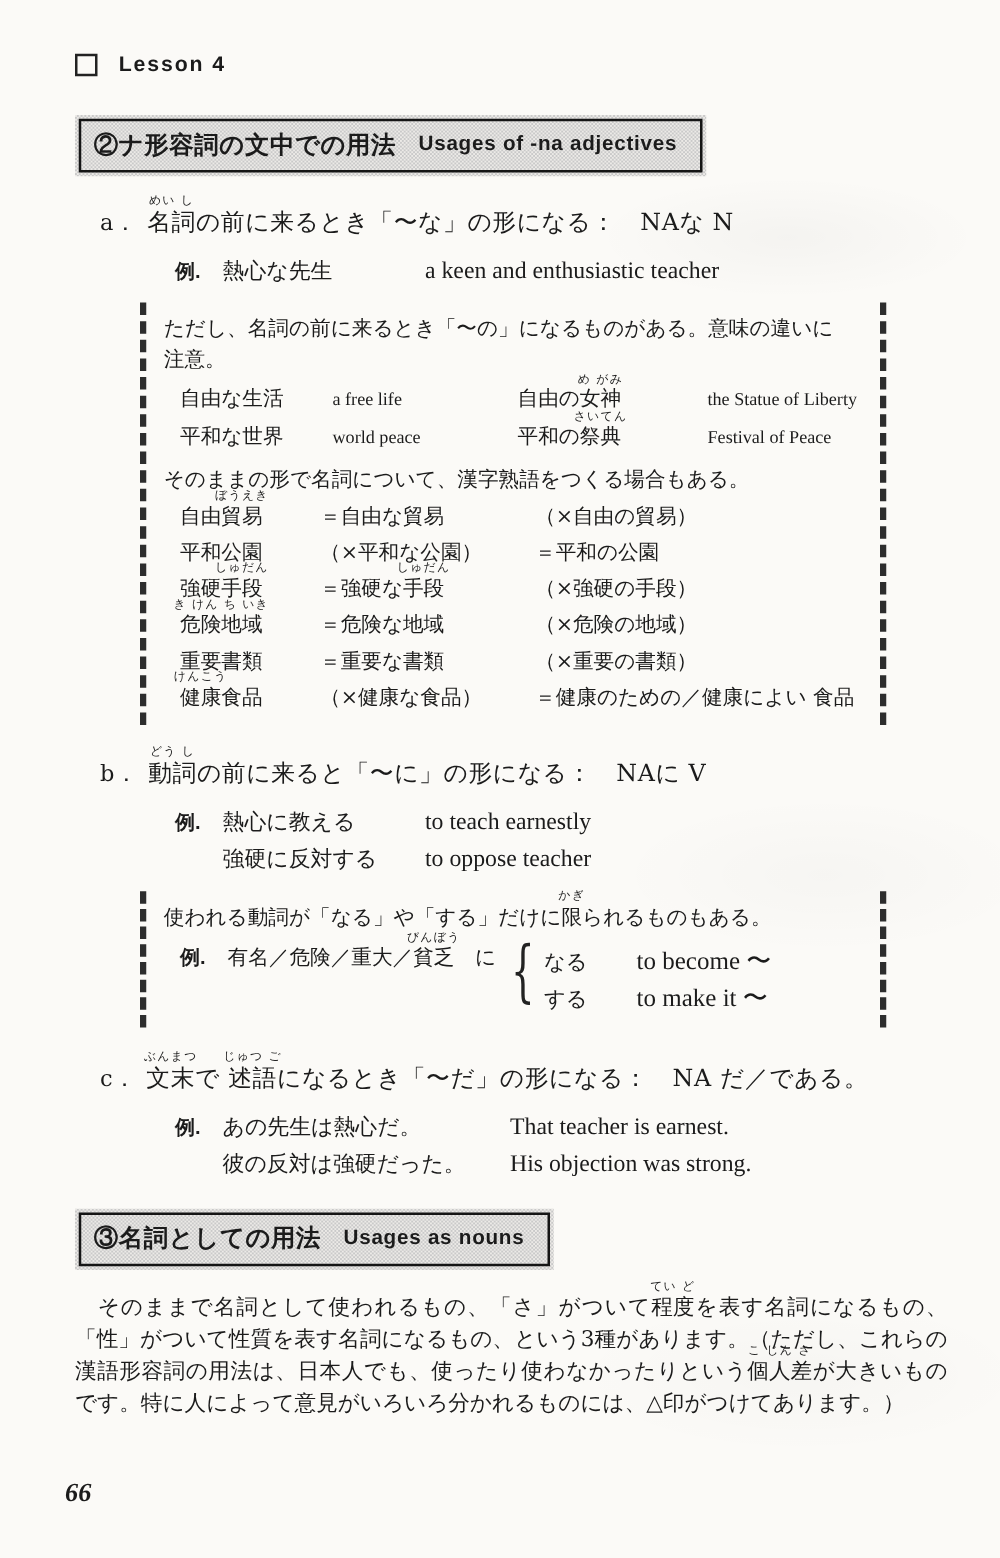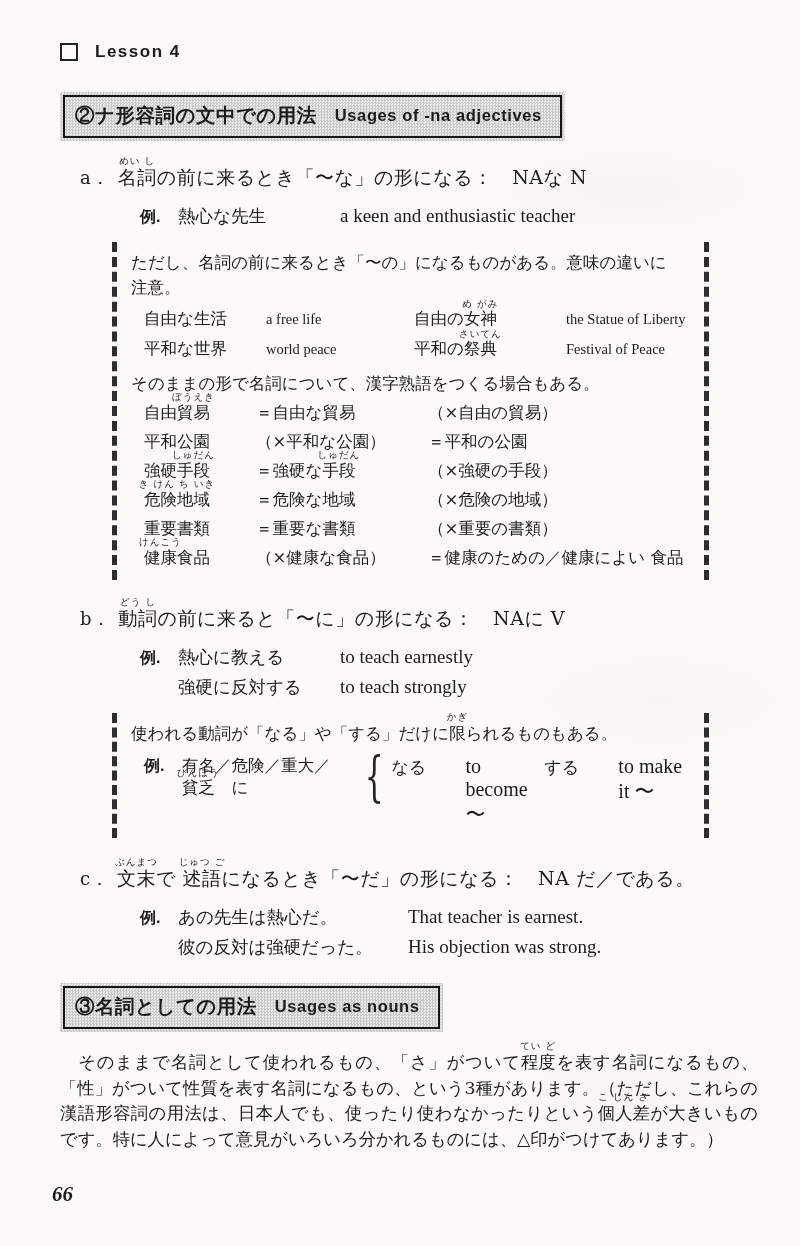--- a/index.html
+++ b/index.html
@@ -75,21 +75,21 @@
   .cc2{width:172px;flex:none;}
   .cc3{flex:1;}
   
   .brace-row{display:flex;align-items:flex-start;margin-top:6px;padding-left:13px;}
   .brace-left{display:flex;align-items:baseline;padding-top:3px;}
   .brace{
     font-family:"DejaVu Serif",serif;font-weight:200;
     font-size:54px;line-height:50px;
     transform:scaleX(.55);margin:0 0 0 4px;flex:none;color:#222;
   }
-  .opts{display:flex;gap:3px;padding-top:3px;}
+  .opts{display:flex;flex-direction:column;gap:3px;padding-top:3px;}
   .opt-row{display:flex;align-items:baseline;}
   .opt-jp{width:74px;flex:none;font-size:17px;}
   .opt-en{font-family:"Liberation Serif",serif;font-size:20px;}
   
   .para{margin-top:18px;width:698px;font-size:17.3px;line-height:25.5px;text-align:justify;}
   
   .pagenum{
     position:absolute;left:52px;top:1182px;
     font-family:"Liberation Serif",serif;font-style:italic;font-weight:bold;font-size:21px;
   }
@@ -187,21 +187,21 @@
   
   <div class="ex-block">
     <div class="ex-row">
       <span class="rei">例.</span>
       <span class="ex-jp">熱心に教える</span>
       <span class="ex-en">to teach earnestly</span>
     </div>
     <div class="ex-row">
       <span class="rei"></span>
       <span class="ex-jp">強硬に反対する</span>
-      <span class="ex-en">to teach strongly</span>
+      <span class="ex-en">to oppose teacher</span>
     </div>
   </div>
 
   
   <div class="note">
     <div class="note-line"><span>使われる動詞が「なる」や「する」だけに</span><span class="rb"><span class="rt">かぎ</span><span>限</span></span><span>られるものもある。</span></div>
     <div class="brace-row">
       <div class="brace-left">
         <span class="rei">例.</span>
         <span><span>有名／危険／重大／</span><span class="rb"><span class="rt">びんぼう</span><span>貧乏</span></span><span>　に</span></span>

